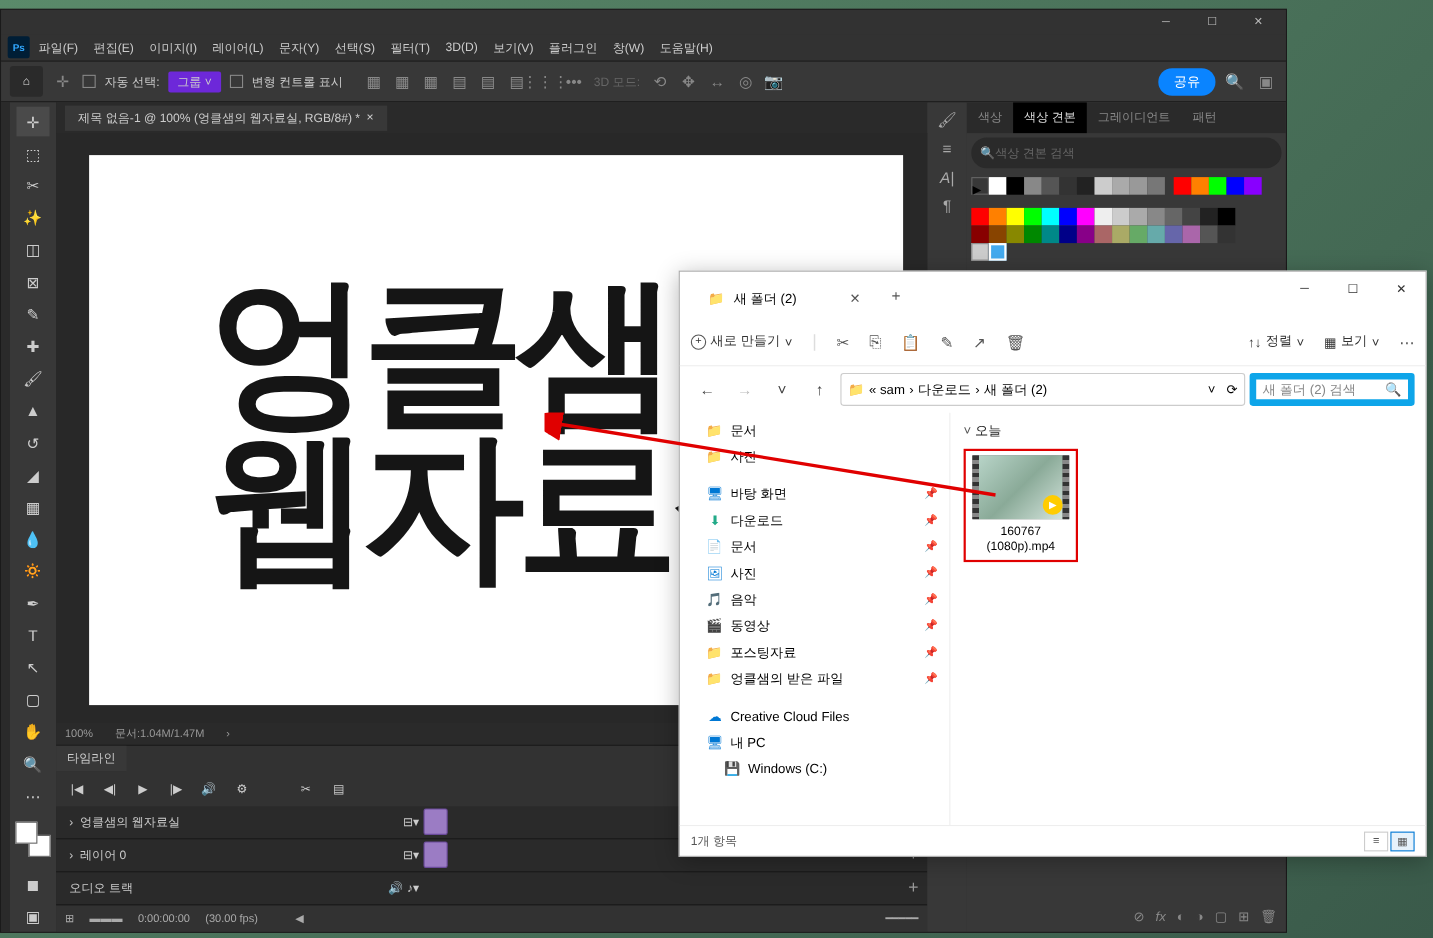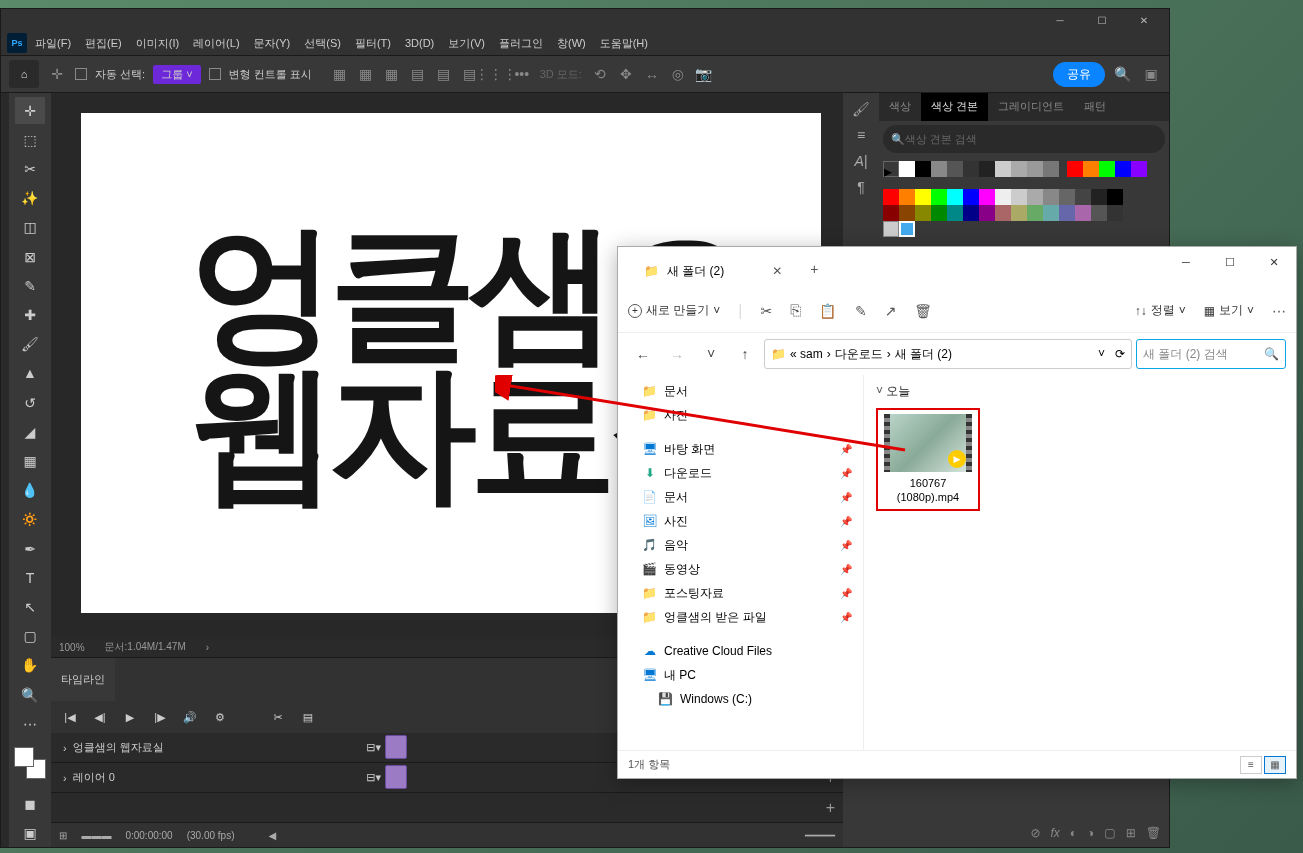--- a/index.html
+++ b/index.html
@@ -25,21 +25,21 @@
 .ps-fg-color { position: absolute; width: 20px; height: 20px; background: #fff; border: 1px solid #666; left: 0; top: 0; }
 .ps-bg-color { position: absolute; width: 20px; height: 20px; background: #fff; border: 1px solid #666; right: 0; bottom: 0; }
 .ps-center { flex: 1; display: flex; flex-direction: column; background: #2a2a2a; }
 .ps-tabs { height: 28px; background: #2a2a2a; display: flex; align-items: center; padding-left: 8px; }
 .ps-tab { background: #383838; padding: 4px 12px; font-size: 11px; color: #ccc; display: flex; align-items: center; gap: 6px; }
 .ps-canvas-area { flex: 1; background: #282828; position: relative; display: flex; align-items: flex-start; justify-content: flex-start; padding: 20px 0 0 30px; }
 .ps-canvas { width: 740px; height: 500px; background: #fff; display: flex; flex-direction: column; justify-content: center; padding-left: 108px; }
 .ps-canvas-text { font-size: 148px; font-weight: 900; line-height: 0.95; letter-spacing: -8px; color: #151515; font-family: "Malgun Gothic", sans-serif; }
 .ps-statusbar { height: 20px; background: #2a2a2a; color: #999; font-size: 10px; display: flex; align-items: center; padding: 0 8px; gap: 20px; }
 .ps-timeline-section { background: #323232; border-top: 1px solid #1a1a1a; }
-.ps-timeline-tab { font-size: 11px; color: #ccc; padding: 14px 10px; background: #383838; display: inline-block; }
+.ps-timeline-tab { font-size: 11px; color: #ccc; padding: 4px 10px; background: #383838; display: inline-block; }
 .ps-timeline-controls { height: 32px; display: flex; align-items: center; padding: 0 8px; gap: 8px; color: #ccc; }
 .ps-tl-btn { width: 22px; height: 22px; display: flex; align-items: center; justify-content: center; font-size: 11px; }
 .ps-timeline-tracks { background: #2a2a2a; }
 .ps-track { height: 30px; display: flex; align-items: center; border-bottom: 1px solid #1a1a1a; }
 .ps-track-label { width: 330px; padding-left: 12px; font-size: 11px; color: #ccc; display: flex; align-items: center; gap: 6px; }
 .ps-track-content { flex: 1; position: relative; height: 100%; }
 .ps-clip { position: absolute; left: 4px; top: 2px; width: 22px; height: 24px; background: #9b7cc4; border: 1px solid #6a4a9a; border-radius: 2px; }
 .ps-timeline-footer { height: 24px; display: flex; align-items: center; padding: 0 8px; gap: 14px; font-size: 10px; color: #aaa; }
 .ps-right-panels { width: 290px; background: #383838; display: flex; flex-direction: column; }
 .ps-panel-tabs { height: 28px; display: flex; background: #2a2a2a; font-size: 11px; }
@@ -62,21 +62,21 @@
 .exp-win-controls { margin-left: auto; display: flex; }
 .exp-win-btn { width: 44px; height: 30px; display: flex; align-items: center; justify-content: center; color: #333; font-size: 11px; }
 .exp-toolbar { height: 44px; display: flex; align-items: center; padding: 0 10px; gap: 18px; border-bottom: 1px solid #eee; }
 .exp-tool-group { display: flex; align-items: center; gap: 4px; font-size: 12px; color: #333; }
 .exp-tool-icon { color: #555; font-size: 14px; }
 .exp-tool-spacer { flex: 1; }
 .exp-addrbar { height: 42px; display: flex; align-items: center; padding: 0 10px; gap: 4px; }
 .exp-nav-btn { width: 30px; height: 30px; display: flex; align-items: center; justify-content: center; color: #444; font-size: 14px; }
 .exp-breadcrumb { flex: 1; height: 30px; border: 1px solid #ccc; border-radius: 3px; display: flex; align-items: center; padding: 0 6px; font-size: 12px; gap: 4px; }
 .exp-bc-folder { color: #e8b400; }
-.exp-search { width: 150px; height: 30px; border: 1px solid #0ea5e9; border-radius: 3px; padding: 0 6px; font-size: 12px; color: #888; display: flex; align-items: center; justify-content: space-between; }
+.exp-search { width: 150px; height: 30px; border: 6px solid #0ea5e9; border-radius: 3px; padding: 0 6px; font-size: 12px; color: #888; display: flex; align-items: center; justify-content: space-between; }
 .exp-body { flex: 1; display: flex; overflow: hidden; }
 .exp-nav { width: 246px; border-right: 1px solid #eee; padding: 4px 0; overflow-y: auto; }
 .exp-nav-item { height: 24px; display: flex; align-items: center; padding-left: 24px; font-size: 12px; gap: 6px; }
 .exp-nav-icon { width: 16px; text-align: center; }
 .exp-nav-sep { height: 10px; }
 .exp-nav-pin { margin-left: auto; margin-right: 10px; color: #888; font-size: 10px; }
 .exp-content { flex: 1; padding: 8px 12px; }
 .exp-group-header { font-size: 12px; color: #222; margin-bottom: 8px; }
 .exp-group-header::before { content: "˅ "; color: #555; }
 .exp-file { width: 104px; border: 2px solid #e00000; padding: 4px; display: flex; flex-direction: column; align-items: center; }
@@ -175,20 +175,26 @@
       <div class="ps-tool">🔍</div>
       <div class="ps-tool">⋯</div>
       <div class="ps-color-wells">
         <div class="ps-bg-color"></div>
         <div class="ps-fg-color"></div>
       </div>
       <div class="ps-tool" style="margin-top:10px;">◼</div>
       <div class="ps-tool">▣</div>
     </div>
     <div class="ps-center">
+      <div class="ps-tabs">
+        <div class="ps-tab">
+          <span>제목 없음-1 @ 100% (엉클샘의 웹자료실, RGB/8#) *</span>
+          <span>×</span>
+        </div>
+      </div>
       <div class="ps-canvas-area">
         <div class="ps-canvas">
           <div class="ps-canvas-text">엉클샘으</div>
           <div class="ps-canvas-text">웹자료실</div>
         </div>
       </div>
       <div class="ps-statusbar">
         <span>100%</span>
         <span>문서:1.04M/1.47M</span>
         <span>›</span>
@@ -214,20 +220,24 @@
               </div>
           </div>
           <div class="ps-track">
             <div class="ps-track-label">› <span>레이어 0</span><span style="margin-left:auto;">⊟▾</span></div>
             <div class="ps-track-content">
                 <div class="ps-clip"></div>
                 <span style="position:absolute;right:8px;top:6px;color:#999;">+</span>
               </div>
           </div>
           <div class="ps-track">
+            <div class="ps-track-label">
+                <span>오디오 트랙</span>
+                <span style="margin-left:auto;">🔊 ♪▾</span>
+              </div>
             <div class="ps-track-content">
                 <span style="position:absolute;right:8px;top:6px;color:#999;">+</span>
               </div>
           </div>
         </div>
         <div class="ps-timeline-footer">
           <span>⊞</span>
           <span>▬▬▬</span>
           <span>0:00:00:00</span>
           <span>(30.00 fps)</span>

